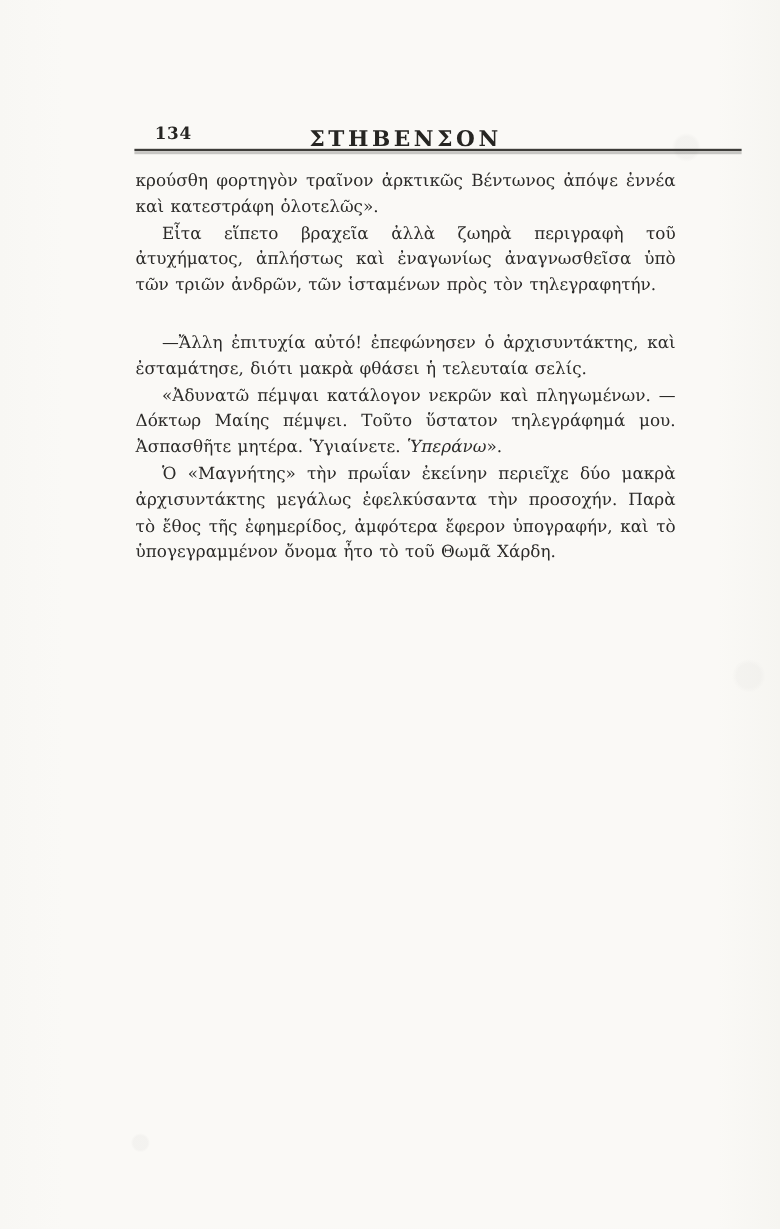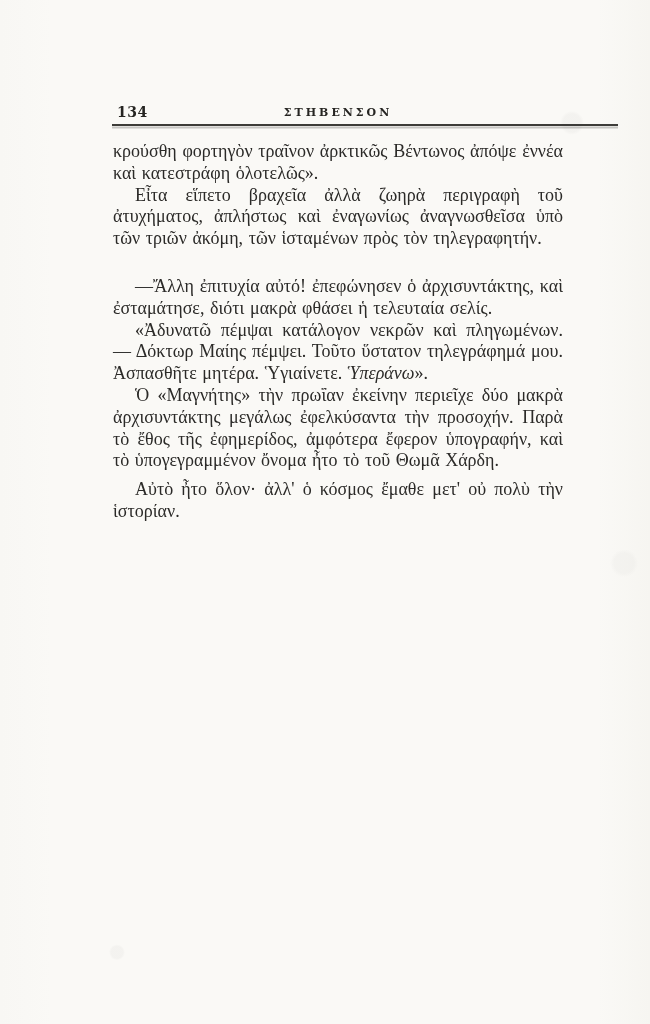--- a/index.html
+++ b/index.html
@@ -24,58 +24,57 @@
   }
   .running-head {
     position: absolute;
     top: 102px;
     left: 113px;
     width: 450px;
     height: 22px;
   }
   .page-number {
     position: absolute;
-    left: 4px;
+    left: 16px;
     top: 2px;
     font-size: 14px;
     font-weight: bold;
     letter-spacing: 0.5px;
     color: #262522;
   }
   .running-title {
     position: absolute;
     left: 0;
     right: 0;
     top: 4px;
     text-align: center;
-    font-size: 11px;
+    font-size: 18px;
     font-weight: bold;
     letter-spacing: 3px;
     color: #262522;
   }
   .head-rule {
     position: absolute;
     top: 124px;
     left: 112px;
     width: 506px;
     height: 2px;
     background: #3d3c39;
     box-shadow: 0 2.5px 0 rgba(70, 68, 64, 0.28);
   }
   .body-text {
     position: absolute;
     top: 141px;
     left: 113px;
     width: 450px;
-    font-size: 18px;
+    font-size: 14px;
     line-height: 21.8px;
     text-align: justify;
     word-spacing: 0.06em;
     color: #2b2a28;
-    font-family: Liberation Serif, serif;
   }
   .body-text p {
     margin: 0;
     padding: 0;
   }
   .para-indent {
     text-indent: 22px;
   }
   .gap-before {
     margin-top: 26px !important;
@@ -96,30 +95,29 @@
     <span class="page-number">134</span>
     <span class="running-title">ΣΤΗΒΕΝΣΟΝ</span>
   </div>
 
   <div class="head-rule"></div>
 
   <div class="body-text">
 
     <p>κρούσθη φορτηγὸν τραῖνον ἀρκτικῶς Βέντωνος ἀπόψε ἐννέα καὶ κατεστράφη ὁλοτελῶς».</p>
 
-    <p class="para-indent">Εἶτα εἵπετο βραχεῖα ἀλλὰ ζωηρὰ περιγραφὴ τοῦ ἀτυχήματος, ἀπλήστως καὶ ἐναγωνίως ἀναγνωσθεῖσα ὑπὸ τῶν τριῶν ἀκόμη, τῶν ἱσταμένων πρὸς τὸν τηλεγραφητήν.</p>
+    <p class="para-indent">Εἶτα εἵπετο βραχεῖα ἀλλὰ ζωηρὰ περιγραφὴ τοῦ ἀτυχήματος, ἀπλήστως καὶ ἐναγωνίως ἀναγνωσθεῖσα ὑπὸ τῶν τριῶν ἀνδρῶν, τῶν ἱσταμένων πρὸς τὸν τηλεγραφητήν.</p>
 
     <p class="para-indent gap-before">—Ἄλλη ἐπιτυχία αὐτό! ἐπεφώνησεν ὁ ἀρχισυντάκτης, καὶ ἐσταμάτησε, διότι μακρὰ φθάσει ἡ τελευταία σελίς.</p>
 
 
     <p class="para-indent">
       <span>«Ἀδυνατῶ πέμψαι κατάλογον νεκρῶν καὶ πληγωμένων. — Δόκτωρ Μαίης πέμψει. Τοῦτο ὕστατον τηλεγράφημά μου. Ἀσπασθῆτε μητέρα. Ὑγιαίνετε. </span><em class="signature-italic">Ὑπεράνω</em><span>».</span>
     </p>
 
 
     <p class="para-indent">Ὁ «Μαγνήτης» τὴν πρωΐαν ἐκείνην περιεῖχε δύο μακρὰ ἀρχισυντάκτης μεγάλως ἐφελκύσαντα τὴν προσοχήν. Παρὰ τὸ ἔθος τῆς ἐφημερίδος, ἀμφότερα ἔφερον ὑπογραφήν, καὶ τὸ ὑπογεγραμμένον ὄνομα ἦτο τὸ τοῦ Θωμᾶ Χάρδη.</p>
 
 
-    <p class="para-indent small-gap-before">Αὐτὸ ἦτο ὅλον· ἀλλ' ὁ κόσμος ἔμαθε μετ' οὐ πολὺ τὴν ἱστορίαν.</p>
 
   </div>
 
 </div>
 
 </body></html>

